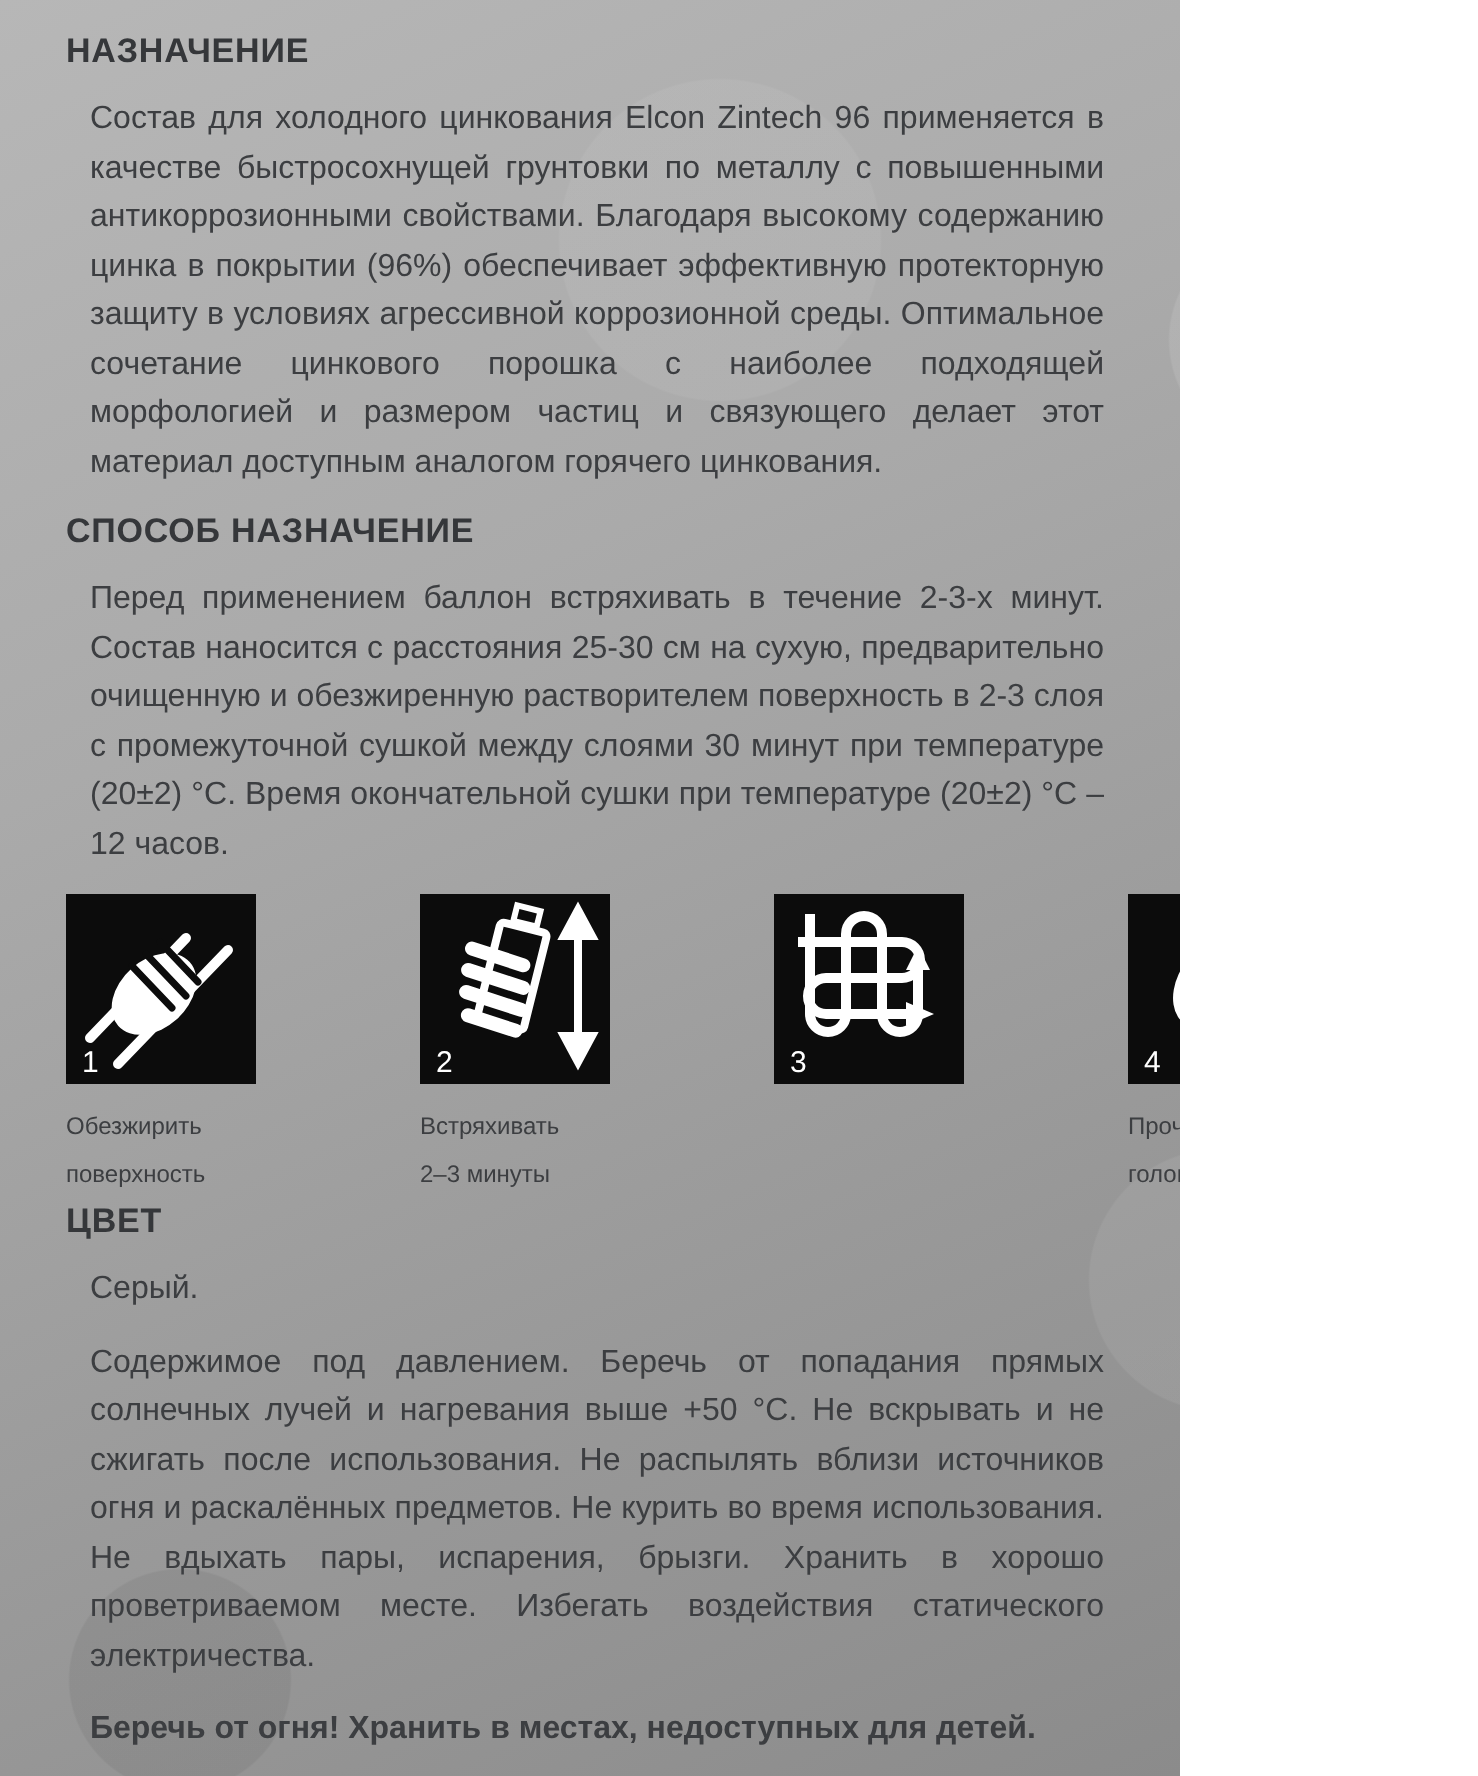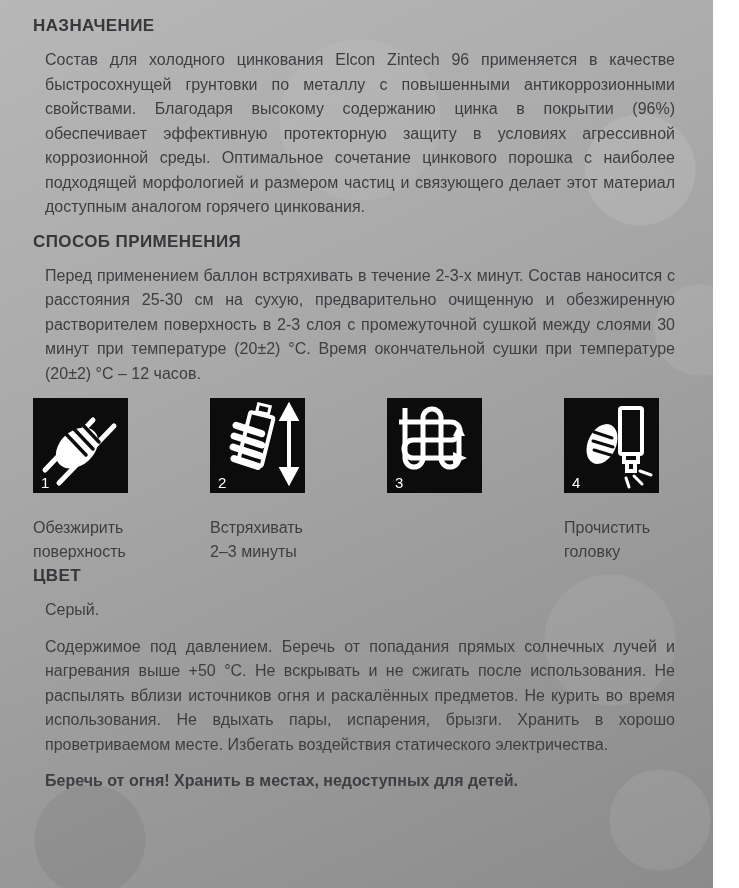--- a/index.html
+++ b/index.html
@@ -2,21 +2,21 @@
 <html lang="ru"><head>
 <meta charset="utf-8">
 <style>
   html, body { margin:0; padding:0; }
   body {
     width:739px; height:888px;
     font-family:"Liberation Sans", sans-serif;
   }
   .page {
     position:relative;
-    width:713px; height:888px;
+    width:590px; height:888px;
     box-sizing:border-box;
     padding:16px 26px 0 33px;
     overflow:hidden;
     color:#3c3e41;
     background-image:
       radial-gradient(circle at 640px 170px, rgba(255,255,255,0.10) 0 55px, rgba(255,255,255,0) 56px),
       radial-gradient(circle at 700px 330px, rgba(255,255,255,0.08) 0 45px, rgba(255,255,255,0) 46px),
       radial-gradient(circle at 610px 640px, rgba(255,255,255,0.07) 0 65px, rgba(255,255,255,0) 66px),
       radial-gradient(circle at 660px 820px, rgba(255,255,255,0.08) 0 50px, rgba(255,255,255,0) 51px),
       radial-gradient(circle at 90px 840px, rgba(0,0,0,0.06) 0 55px, rgba(0,0,0,0) 56px),
@@ -50,38 +50,38 @@
   }
   .pictogram svg { display:block; }
   .step-num {
     position:absolute;
     left:8px; bottom:3px;
     color:#ffffff;
     font-size:15px;
     line-height:15px;
   }
   .caption {
-    margin-top:23px;
-    font-size:16px;
+    margin-top:9px;
+    font-size:12px;
     line-height:24px;
     white-space:pre-line;
   }
 </style>
 </head>
 <body>
 
 <div class="page">
 
   <section>
     <h3>НАЗНАЧЕНИЕ</h3>
     <p class="body">Состав для холодного цинкования Elcon Zintech 96 применяется в качестве быстросохнущей грунтовки по металлу с повышенными антикоррозионными свойствами. Благодаря высокому содержанию цинка в покрытии (96%) обеспечивает эффективную протекторную защиту в условиях агрессивной коррозионной среды. Оптимальное сочетание цинкового порошка с наиболее подходящей морфологией и размером частиц и связующего делает этот материал доступным аналогом горячего цинкования.</p>
   </section>
 
   <section>
-    <h3>СПОСОБ ПРИМЕНЕНИЯ</h3>
+    <h3>СПОСОБ НАЗНАЧЕНИЕ</h3>
     <p class="body">Перед применением баллон встряхивать в течение 2-3-х минут. Состав наносится с расстояния 25-30 см на сухую, предварительно очищенную и обезжиренную растворителем поверхность в 2-3 слоя с промежуточной сушкой между слоями 30 минут при температуре (20±2) °С. Время окончательной сушки при температуре (20±2) °С – 12 часов.</p>
   </section>
 
   <div class="steps">
 
     <div class="step">
       <div class="pictogram">
         <svg viewBox="0 0 95 95" width="95" height="95" aria-hidden="true">
           <g stroke="#ffffff" stroke-width="5" stroke-linecap="round" fill="none">
             <path d="M12 72 L60 22"></path>

